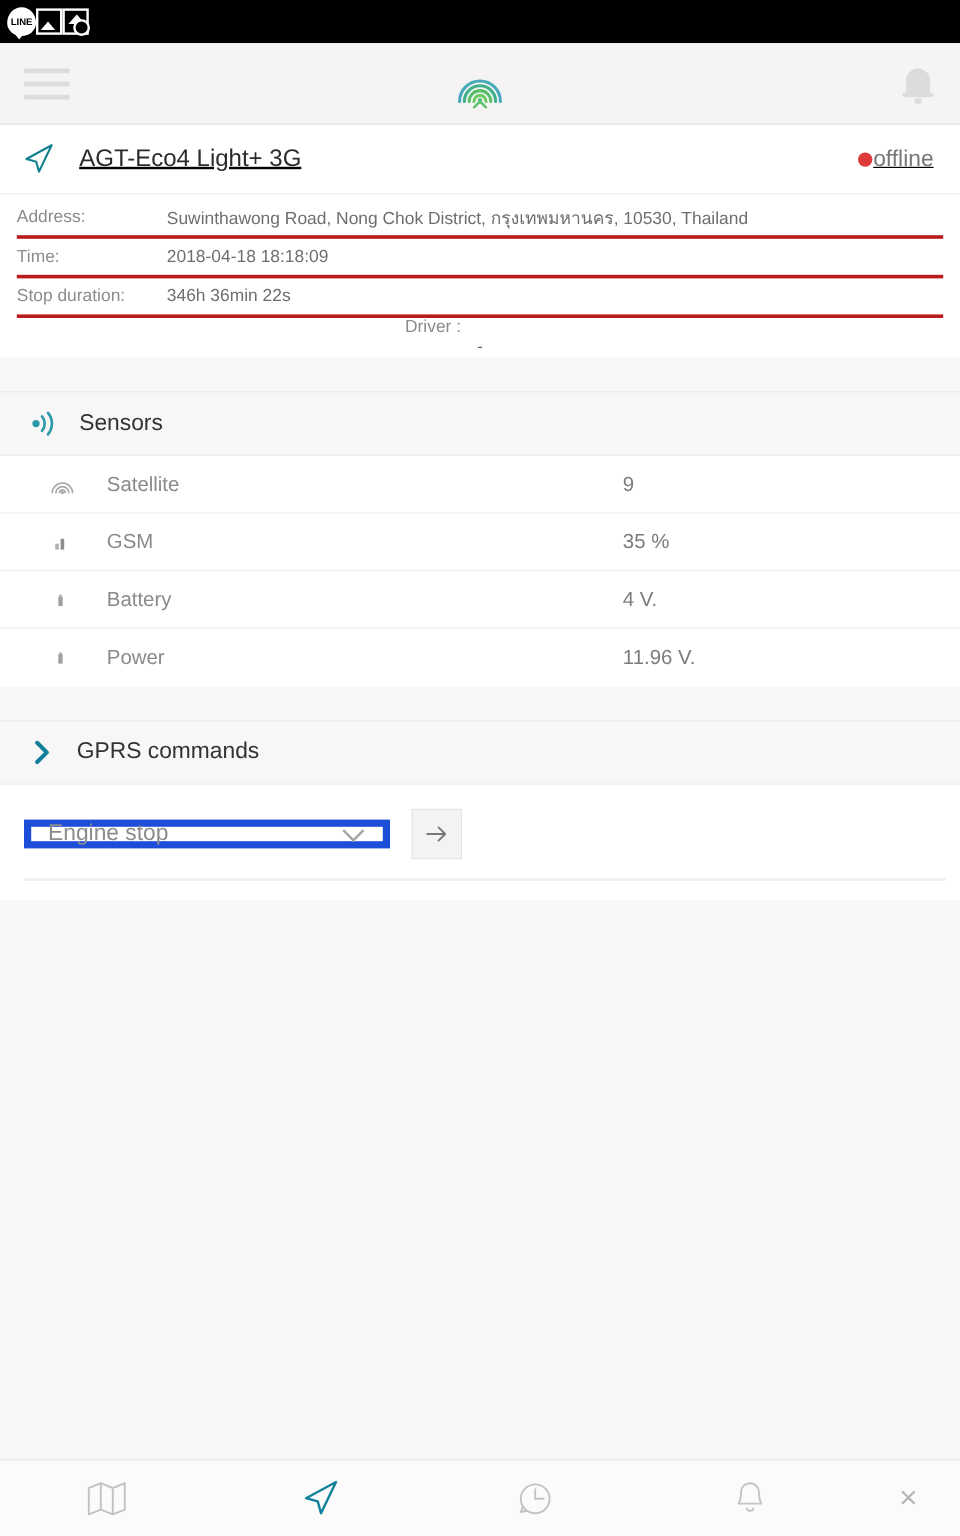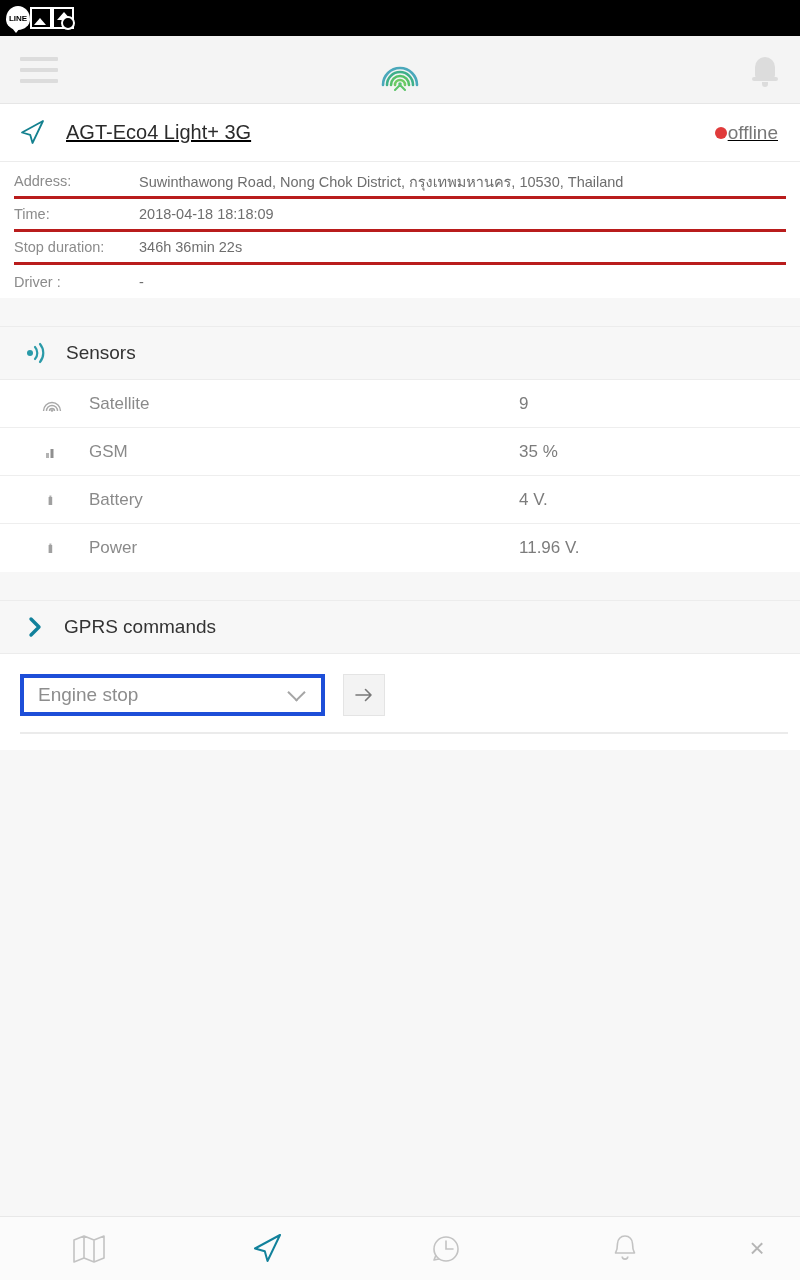--- a/index.html
+++ b/index.html
@@ -79,21 +79,21 @@
   .status-wrap { margin-left: auto; display: flex; align-items: center; gap: 1px; }
   .status-dot { width: 12px; height: 12px; border-radius: 50%; background: #e03b3b; }
   .status-text { font-size: 19px; color: #777; }
 
   
   .info-block { background: #fff; flex: none; padding-top: 4px; }
   .info-row {
     display: flex; align-items: center; height: 33px;
     margin: 0 14px; border-bottom: 3px solid #b91c1c; font-size: 14.5px;
   }
-  .info-row:last-child { border-bottom: none; }
+  .info-row:last-child { border-bottom: none; flex-direction: column; }
   .info-label { width: 125px; color: #8b8b8b; flex: none; }
   .info-value { color: #6e6e6e; }
 
   
   .section-head {
     height: 54px; background: #f7f7f7; flex: none;
     display: flex; align-items: center; padding-left: 22px;
     border-top: 1px solid #ececec; border-bottom: 1px solid #ececec; margin-top: 28px;
   }
   .section-title { font-size: 19px; color: #333; margin-left: 16px; }
@@ -106,21 +106,21 @@
   }
   .sensor-row:last-child { border-bottom: none; }
   .sensor-icon { width: 34px; flex: none; display: flex; align-items: center; justify-content: flex-start; color: #9a9a9a; }
   .sensor-name { font-size: 17px; color: #8a8a8a; width: 430px; flex: none; margin-left: 14px; }
   .sensor-value { font-size: 17px; color: #7c7c7c; }
 
   
   .gprs-area { background: #fff; flex: none; padding: 20px 0 16px 20px; position: relative; }
   .gprs-controls { display: flex; align-items: center; gap: 18px; }
   .select-box {
-    width: 305px; height: 42px; border: 4px solid #1d4ed8; background: #fff;
+    width: 305px; height: 24px; border: 6px solid #1d4ed8; background: #fff;
     display: flex; align-items: center; padding: 0 14px; position: relative;
   }
   .select-value { font-size: 19px; color: #8d8d8d; }
   .chev-down {
     position: absolute; right: 18px; top: 50%; width: 13px; height: 13px;
     border-right: 2px solid #a5a5a5; border-bottom: 2px solid #a5a5a5;
     transform: translateY(-70%) rotate(45deg);
   }
   .send-btn {
     width: 42px; height: 42px; border: 1px solid #e4e4e4; background: #f3f3f3;

